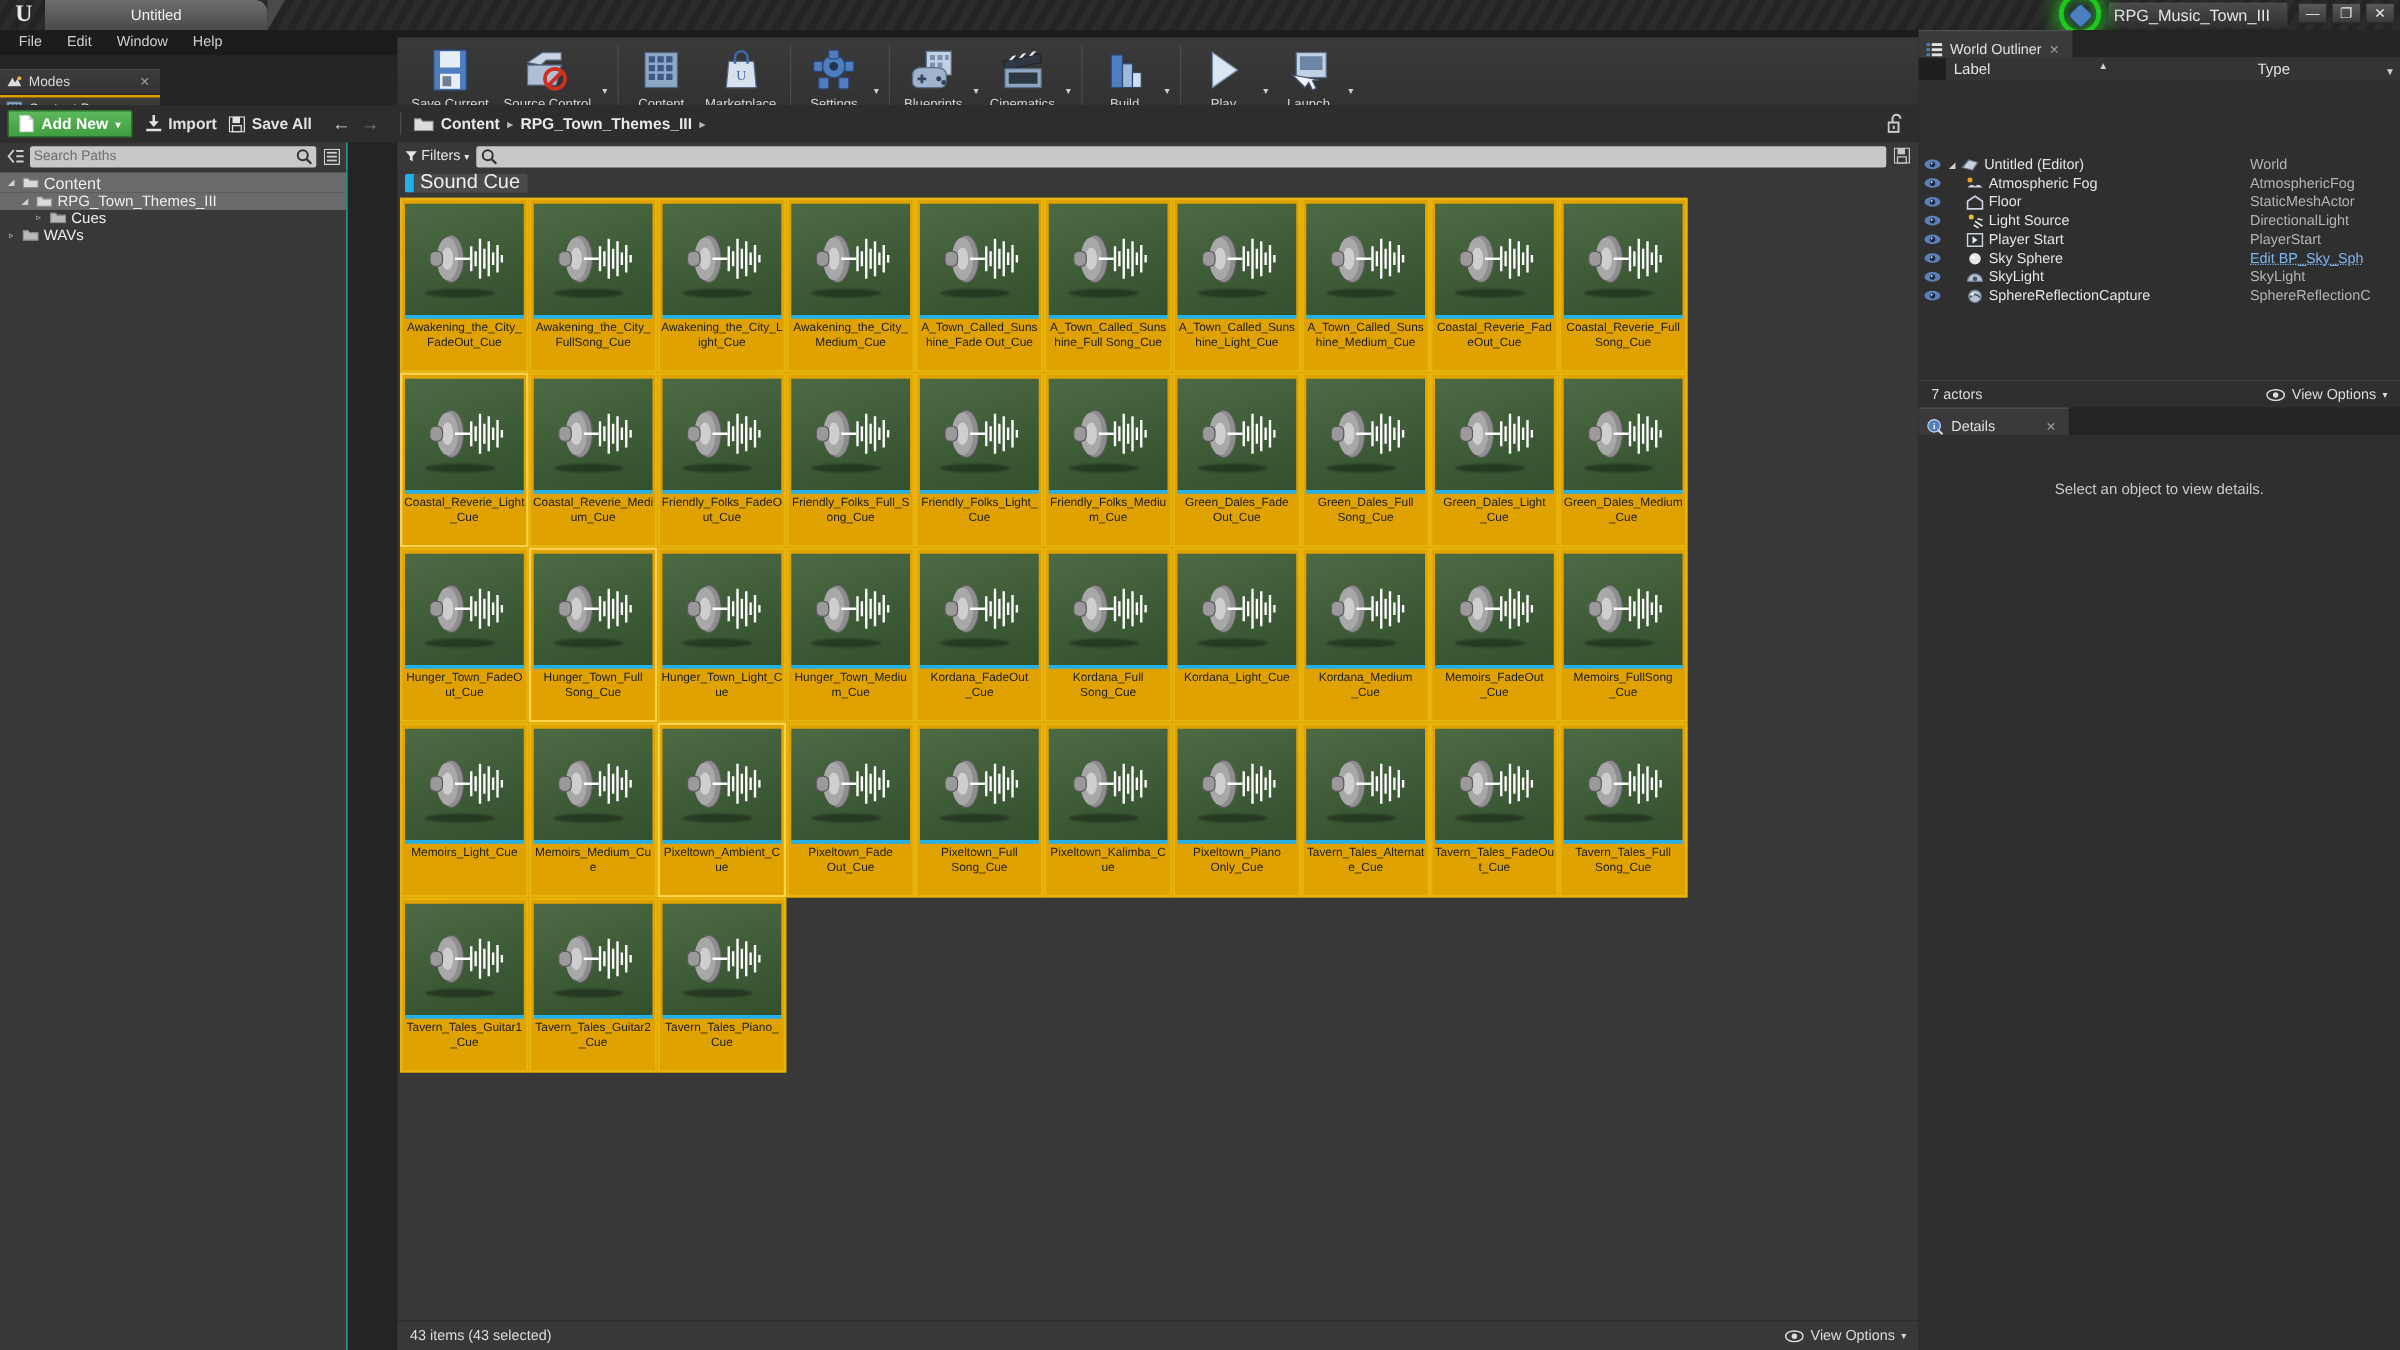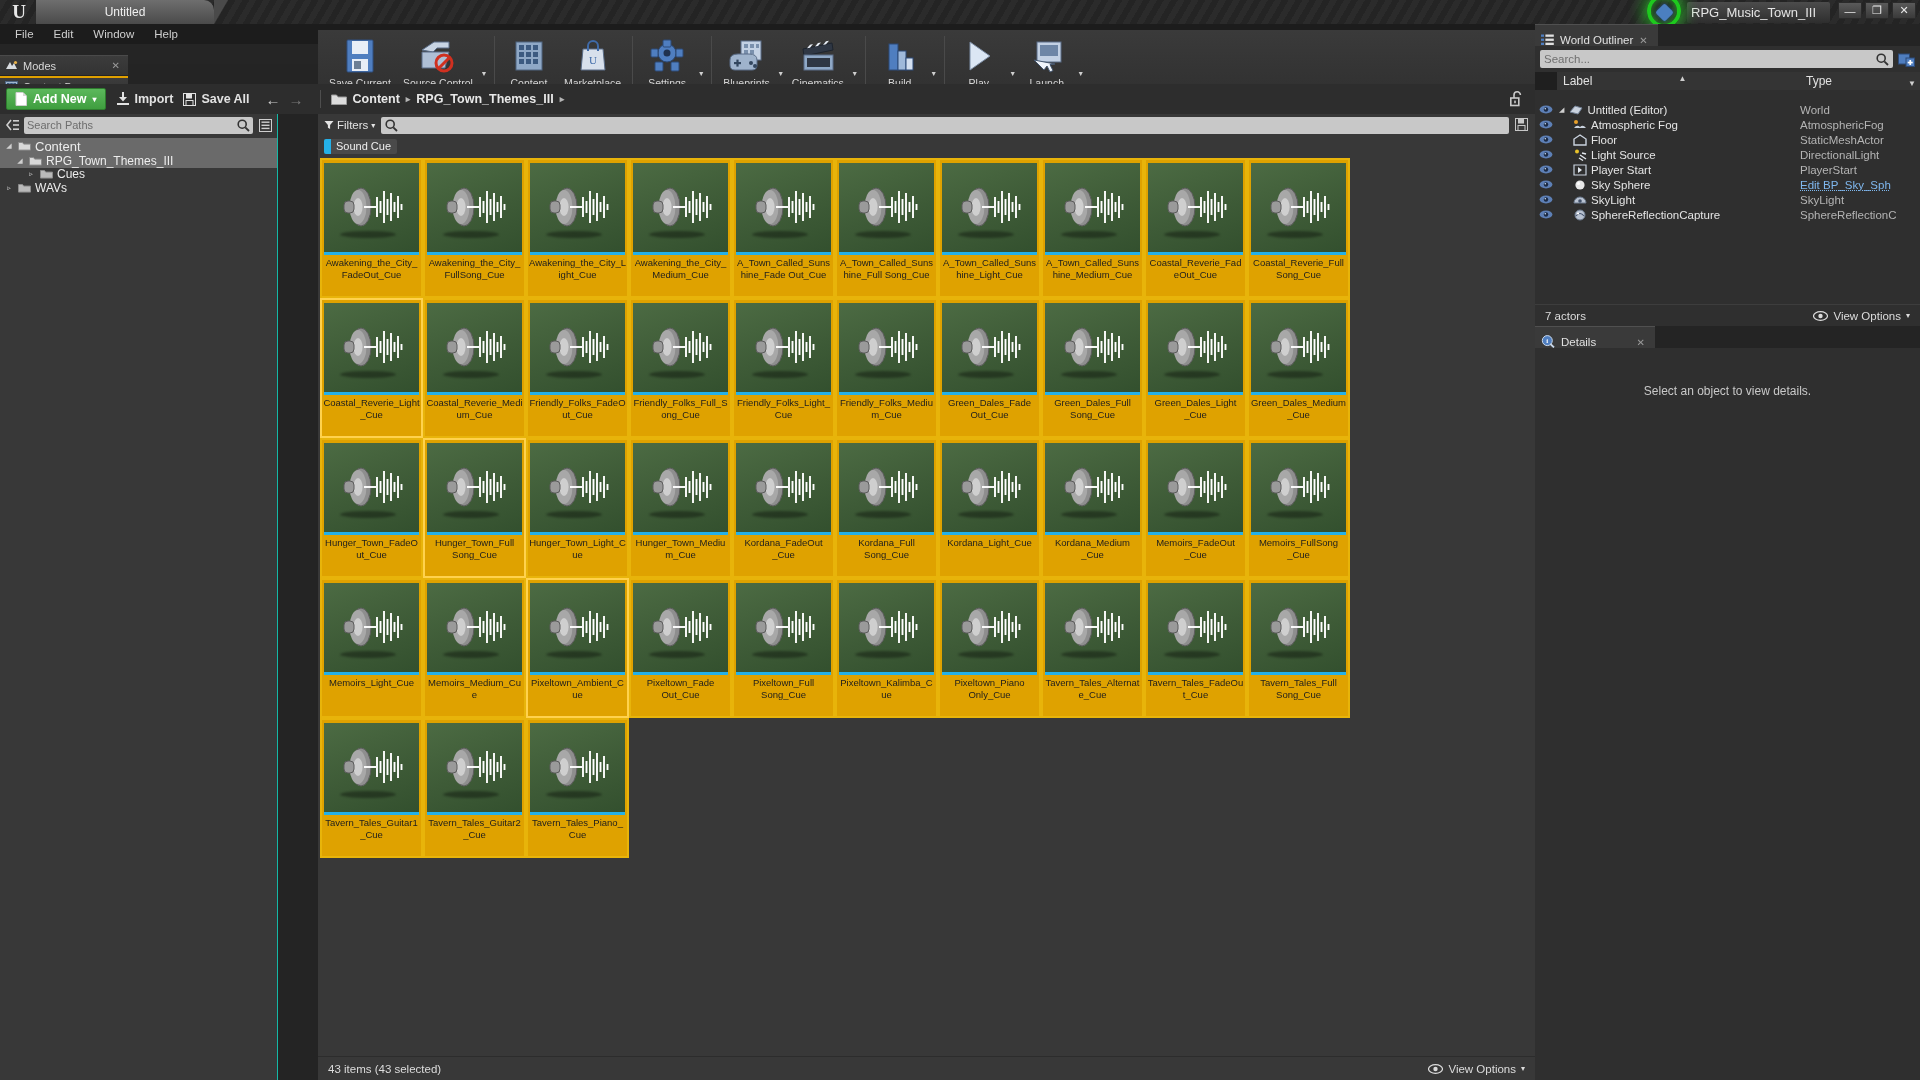--- a/index.html
+++ b/index.html
@@ -100,21 +100,21 @@
   .assetview{ position:absolute; left:318px; top:114px; width:1217px; height:966px; background:#383838;}
   .filterbar{ height:22px; display:flex; align-items:center; gap:6px; padding:2px 6px; background:#383838;}
   .filterbtn{ display:flex; align-items:center; gap:3px; font-size:11.5px; color:#e4e4e4; cursor:pointer;}
   .assetsearch{ flex:1; height:17px; background:#c8c8c8; border-radius:2px; display:flex; align-items:center;
      padding:0 4px;}
   .assetsearch input{ flex:1; border:0; outline:0; background:transparent; font-size:11.5px; color:#333;
      font-family:"Liberation Sans", sans-serif;}
   .assetsearch input::placeholder{ color:#6f6f6f;}
   .savebtn{ width:14px; height:14px; cursor:pointer; color:#c7c7c7;}
   .filterchips{ height:20px; display:flex; align-items:center; padding-left:6px; gap:5px;}
-  .chip{ display:flex; align-items:center; height:15px; font-size:11px; color:#eee; cursor:pointer;
+  .chip{ display:flex; align-items:center; height:15px; font-size:16px; color:#eee; cursor:pointer;
      background:#4a4a4a; border-radius:2px; padding-right:6px; overflow:hidden;}
   .chip .swatch{ width:7px; height:15px; margin-right:5px; background:#24b0e8;}
 
   .tilewrap{ position:absolute; left:0; top:44px; width:1217px; height:880px; overflow:hidden;
      padding-left:2px;}
   .tilegrid{ display:flex; flex-wrap:wrap; width:1035px; }
   .tile{ width:103px; height:140px; background:#dfa200; border:2px solid #e8b40a; position:relative;
      cursor:pointer; display:flex; flex-direction:column; align-items:center;}
   .tile.hl{ border:2px solid #ffd24d;}
   .thumb{ width:95px; height:89px; margin-top:3px; position:relative; overflow:hidden;
@@ -1621,53 +1621,34 @@
                   <rect x="4.4" y="4.6" width="8.4" height="2.3"></rect>
                   <rect x="4.4" y="8.7" width="8.4" height="2.3"></rect>
                 </g>
               </svg>
           </span>
           <span>World Outliner</span>
           <span class="x">✕</span>
         </div>
       </div>
 
-      <div class="olsearchrow">
-        <div class="olsearch">
-          <input placeholder="Search..." style="">
-          <span>
-            <svg width="13" height="13" viewBox="0 0 13 13">
-                <circle cx="5.2" cy="5.2" r="4" fill="none" stroke="#333" stroke-width="1.6"></circle>
-                <line x1="8.3" y1="8.3" x2="12" y2="12" stroke="#333" stroke-width="1.8"></line>
-              </svg>
-          </span>
-        </div>
-        <div style="cursor:pointer">
-          <svg width="17" height="15" viewBox="0 0 17 15">
-              <rect x="0.5" y="2" width="11" height="10" fill="#4f7ec0" stroke="#2c4a78"></rect>
-              <rect x="8" y="6" width="8.5" height="8.5" fill="#4f7ec0" stroke="#2c4a78"></rect>
-              <rect x="11.4" y="8" width="1.7" height="5" fill="#fff"></rect>
-              <rect x="9.7" y="9.7" width="5" height="1.7" fill="#fff"></rect>
-            </svg>
-        </div>
-      </div>
 
       <div class="olheader">
         <div class="olh-eye"></div>
         <div class="olh-label">
           <span>Label</span>
           <span class="sortarrow">▲</span>
         </div>
         <div class="olh-type">
           <span>Type</span>
           <span class="filtarrow">▼</span>
         </div>
       </div>
 
-      <div id="outliner-rows" style="position:absolute; left:0; top:78px; right:0; height:160px; overflow:hidden;">
+      <div id="outliner-rows" style="position:absolute; left:0; top:100px; right:0; height:160px; overflow:hidden;">
           <div class="olrow">
             <div class="ol-eye">
               <svg width="14" height="9" viewBox="0 0 14 9">
                 <ellipse cx="7" cy="4.5" rx="6.4" ry="3.9" fill="#5d7fb5"></ellipse>
                 <circle cx="7" cy="4.5" r="2.2" fill="#1b2a44"></circle>
                 <circle cx="6.3" cy="3.7" r="0.8" fill="#cfe0f5"></circle>
               </svg>
             </div>
             <div class="ol-name" style="padding-left: 2px;">
               <span style="font-size: 7px; color: rgb(207, 207, 207); margin-right: 1px;">◢</span>

